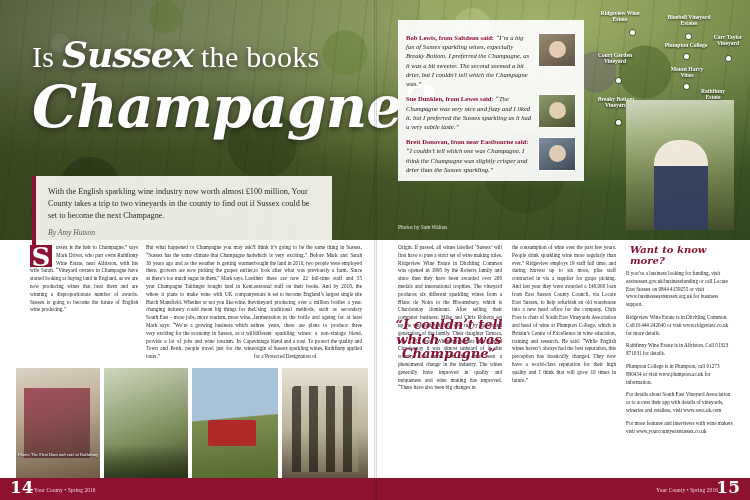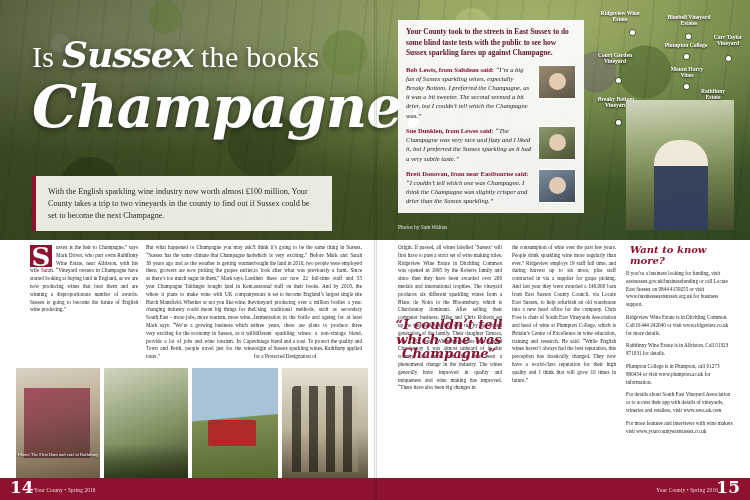--- a/index.html
+++ b/index.html
@@ -220,24 +220,24 @@
     <div class="l1">
       <span>Is </span><span class="script">Sussex</span><span> the books</span>
     </div>
     <div class="l2">
       <span class="script">Champagne?</span>
     </div>
   </div>
 
   <div class="standfirst">
     <div>With the English sparkling wine industry now worth almost £100 million, Your County takes a trip to two vineyards in the county to find out if Sussex could be set to become the next Champagne.</div>
+    <div class="byline">By Amy Hutson</div>
   </div>
 
   <div class="tastebox">
-    <div class="intro">Your County took to the streets in East Sussex to do some blind taste tests with the public to see how Sussex sparkling fares up against Champagne.</div>
 
     <div class="quote-block">
       <div class="quote-text">
         <span class="who">Bob Lewis, from Saltdean said:</span>
         <span class="said">“I’m a big fan of Sussex sparkling wines, especially Breaky Bottom. I preferred the Champagne, as it was a bit sweeter. The second seemed a bit drier, but I couldn’t tell which the Champagne was.”</span>
       </div>
       <div class="avatar"></div>
     </div>
 
     <div class="quote-block">

